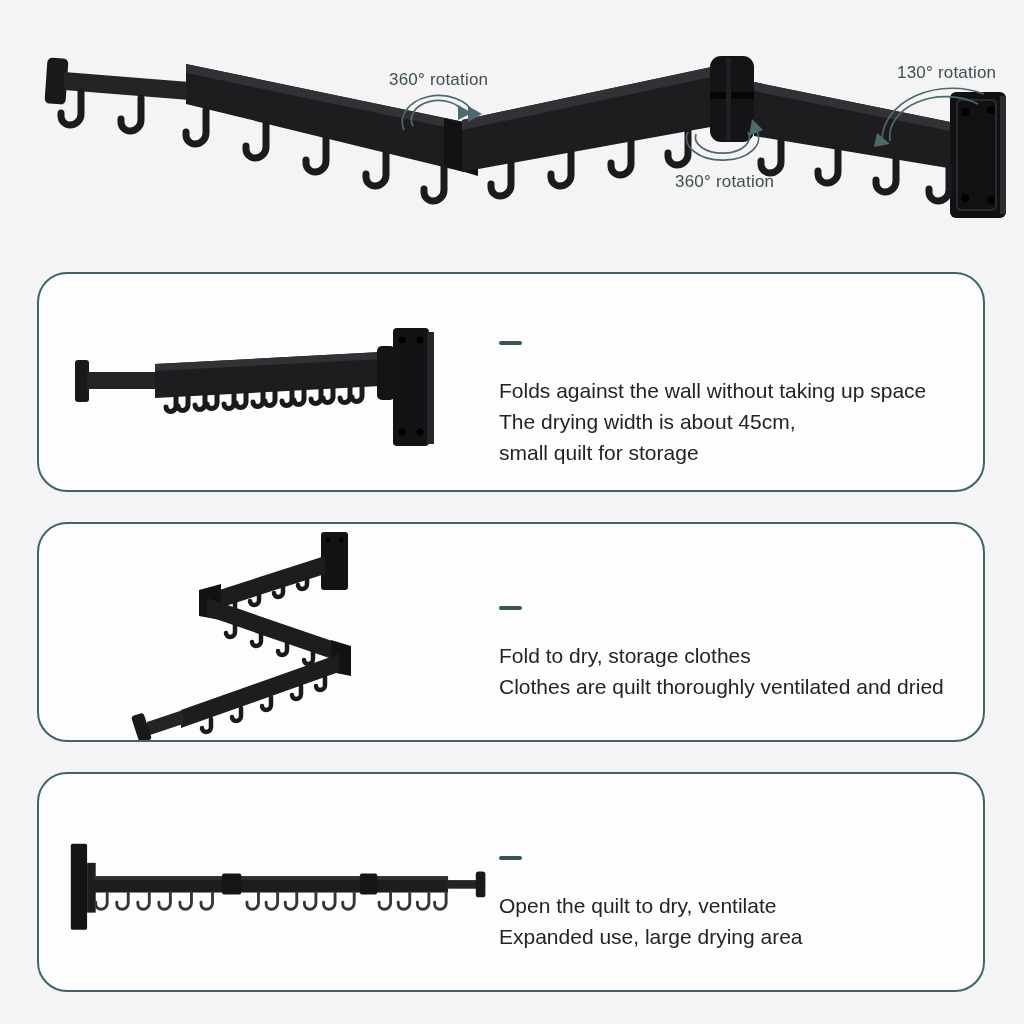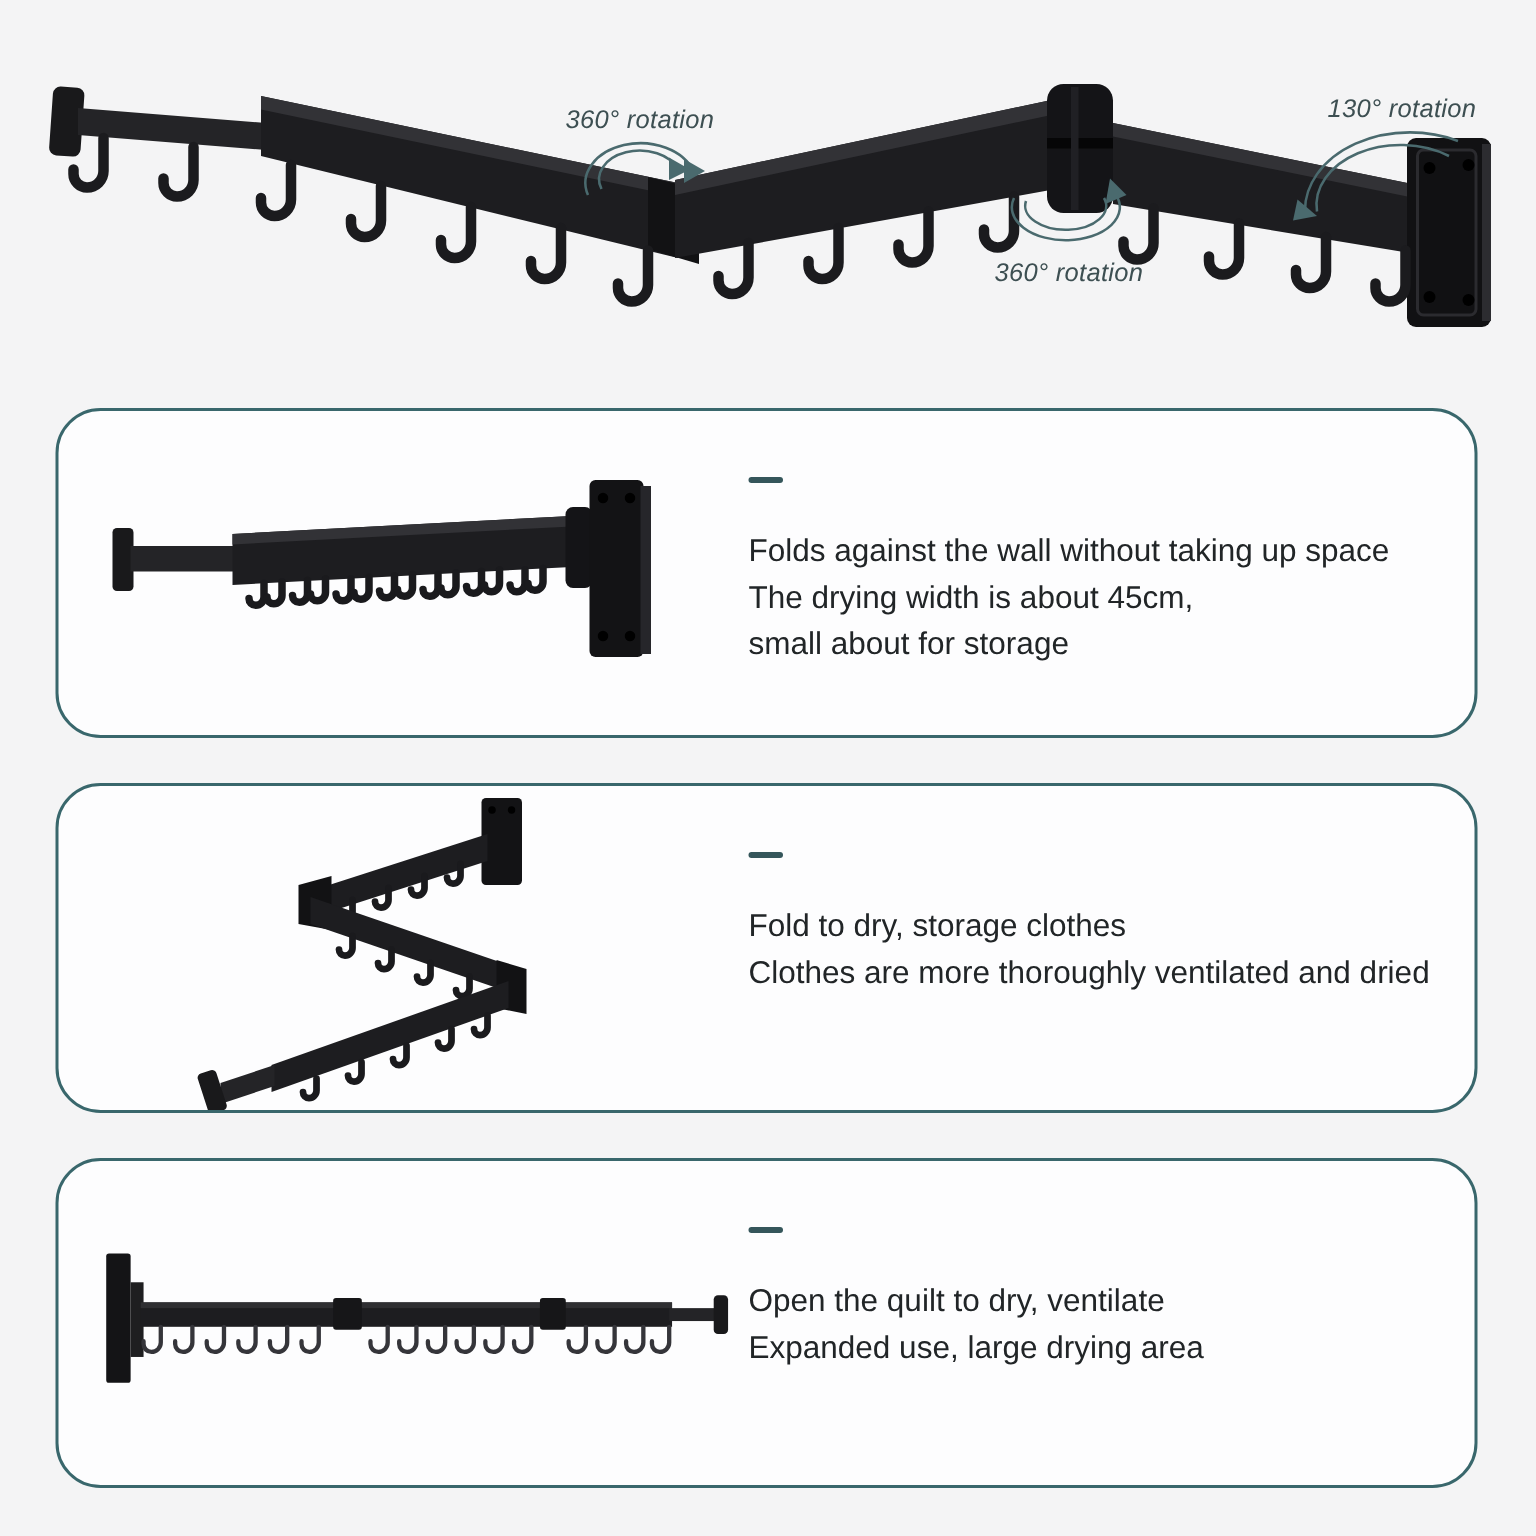--- a/index.html
+++ b/index.html
@@ -3,42 +3,42 @@
 <meta charset="utf-8">
 <style>
   html,body{margin:0;padding:0;}
   body{
     width:1024px;height:1024px;
     background:#f4f4f5;
     font-family:"Liberation Sans", sans-serif;
     position:relative;
     overflow:hidden;
   }
-  .hero{position:absolute;top:0;left:4px;width:984px;height:262px;font-style:italic;}
+  .hero{position:absolute;top:0;left:16px;width:984px;height:262px;}
   .hero svg{position:absolute;top:0;left:0;}
   .ann{
     position:absolute;
     font-size:17px;
     color:#3d4f52;
     letter-spacing:.2px;
     white-space:nowrap;
   }
   .ann-left{left:373px;top:70px;}
   .ann-right{left:881px;top:63px;}
   .ann-mid{left:659px;top:172px;}
   .cards{position:absolute;top:272px;left:37px;width:948px;}
   .card{
     box-sizing:border-box;
     width:948px;height:220px;
     margin-bottom:30px;
     background:#fdfdfe;
     border:2px solid #39676c;
     border-radius:30px;
     display:flex;
-    align-items:flex-start;
+    align-items:center;
   }
   .card-img{
     width:460px;flex:0 0 460px;
     display:flex;align-items:center;justify-content:center;
   }
   .card-text{
     flex:1;
     display:flex;flex-direction:column;
     padding-top:44px;
     padding-right:10px;
@@ -171,21 +171,21 @@
         <circle cx="353" cy="58" r="3.5" fill="#000"></circle>
         <circle cx="371" cy="58" r="3.5" fill="#000"></circle>
         <circle cx="353" cy="150" r="3.5" fill="#000"></circle>
         <circle cx="371" cy="150" r="3.5" fill="#000"></circle>
       </svg>
     </div>
     <div class="card-text">
       <div class="dash"></div>
       <p>Folds against the wall without taking up space</p>
       <p>The drying width is about 45cm,</p>
-      <p>small about for storage</p>
+      <p>small quilt for storage</p>
     </div>
   </div>
 
   <div class="card">
     <div class="card-img">
       <svg width="440" height="216" viewBox="0 0 440 216">
         <rect x="272" y="8" width="27" height="58" rx="3" fill="#131315"></rect>
         <circle cx="279" cy="16" r="2.5" fill="#000"></circle>
           <circle cx="292" cy="16" r="2.5" fill="#000"></circle>
 
@@ -212,21 +212,21 @@
         <path class="hook-xs" d="M252,162 v8 a5,5 0 0 1 -5,5 a4,4 0 0 1 -4,-4"></path>
         <path class="hook-xs" d="M276,153 v8 a5,5 0 0 1 -5,5 a4,4 0 0 1 -4,-4"></path>
 
         <polygon points="98,198 134,186 134,200 98,212" fill="#242427"></polygon>
         <rect x="86" y="190" width="13" height="28" rx="3" fill="#19191b" transform="rotate(-18 92 204)"></rect>
       </svg>
     </div>
     <div class="card-text">
       <div class="dash"></div>
       <p>Fold to dry, storage clothes</p>
-      <p>Clothes are more thoroughly ventilated and dried</p>
+      <p>Clothes are quilt thoroughly ventilated and dried</p>
     </div>
   </div>
 
   <div class="card">
     <div class="card-img">
       <svg width="450" height="200" viewBox="0 0 470 200">
         <rect x="28" y="60" width="17" height="90" rx="2" fill="#141416"></rect>
         <rect x="45" y="80" width="9" height="52" fill="#1e1e20"></rect>
         <rect x="52" y="94" width="370" height="17" fill="#1d1d20"></rect>
         <rect x="52" y="94" width="370" height="4" fill="#2f2f32"></rect>

